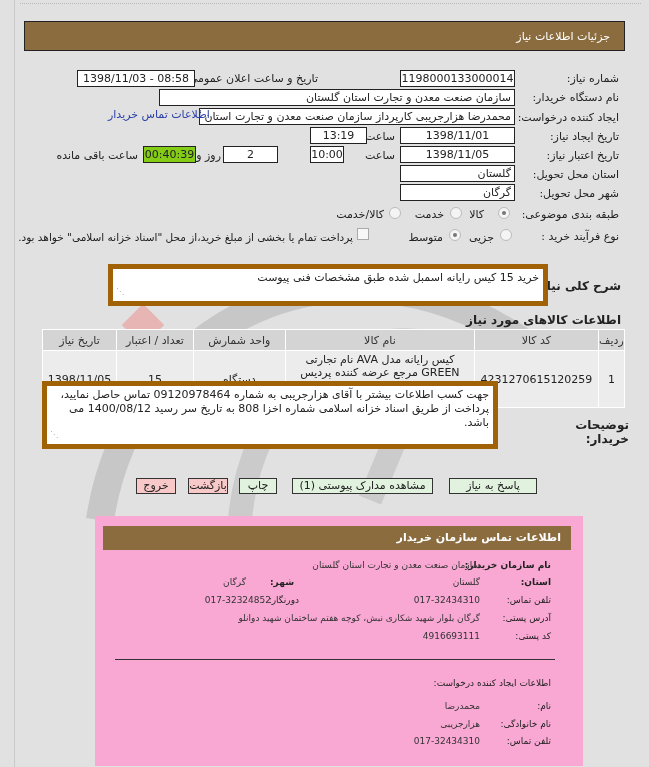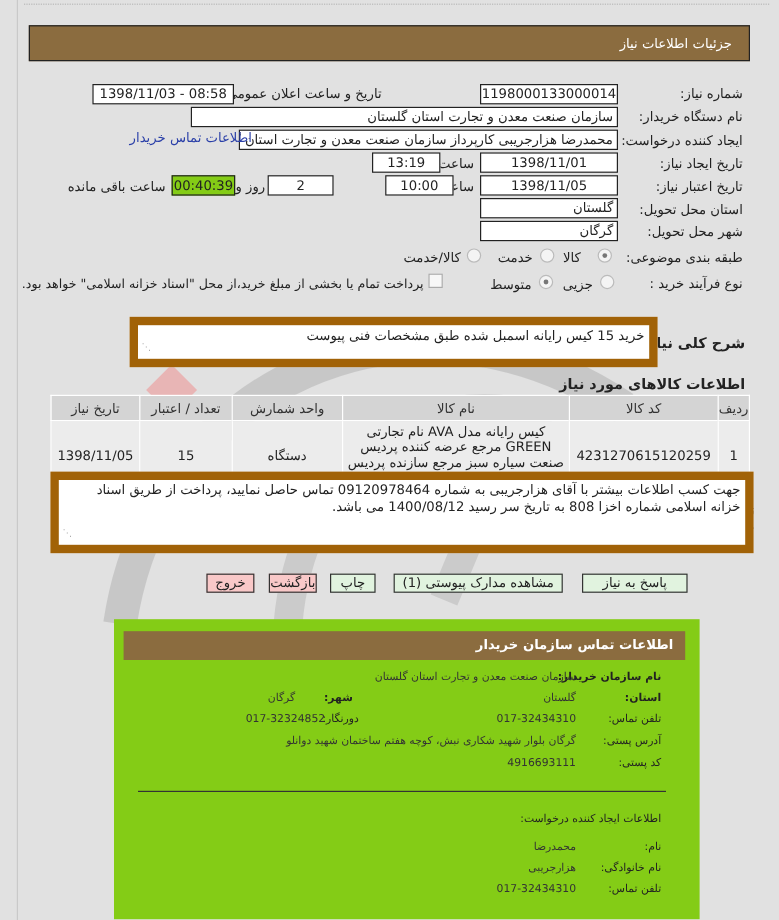--- a/index.html
+++ b/index.html
@@ -30,40 +30,40 @@
     position: absolute; width: 12px; height: 12px; border-radius: 50%;
     border: 1px solid #bbb; background: #f4f4f4;
   }
   .radio.on::after {
     content: ""; position: absolute; left: 3px; top: 3px; width: 4px; height: 4px; border-radius: 50%;
     background: #777;
   }
   .checkbox { position: absolute; width: 12px; height: 12px; border: 1px solid #aaa; background: #f7f7f7; }
   .bold { font-weight: bold; font-size: 12px; }
   .ta {
-    position: absolute; background: #fff; border: 7px solid #a16207; direction: rtl;
+    position: absolute; background: #fff; border: 5px solid #a16207; direction: rtl;
     padding: 2px 4px; font-size: 11px; line-height: 14px; overflow: hidden;
   }
   .grip { position: absolute; left: 3px; bottom: 2px; color: #aaa; font-size: 8px; }
   table.items { position: absolute; left: 42px; top: 329px; width: 583px; border-collapse: collapse; }
   table.items th {
     background: #d4d4d4; border: 1px solid #fff; height: 21px; font-weight: normal;
     font-size: 11px; color: #333; text-align: center; direction: rtl;
   }
   table.items td {
     background: #ececec; border: 1px solid #fff; font-size: 11px; text-align: center;
     direction: rtl; padding: 2px 4px; line-height: 13px;
   }
   .btn {
     position: absolute; height: 16px; border: 1px solid #333; font-size: 11px; line-height: 14px;
-    text-align: center; direction: rtl; white-space: nowrap; color: #222; margin-left: 36px;
+    text-align: center; direction: rtl; white-space: nowrap; color: #222;
   }
   .btn.green { background: #e1f3df; }
   .btn.pink { background: #f9c8c8; }
-  .panel { position: absolute; left: 95px; top: 516px; width: 488px; height: 250px; background: #84cc16; }
+  .panel { position: absolute; left: 95px; top: 516px; width: 488px; height: 250px; background: #f9a8d4; }
   .panel-head {
     position: absolute; left: 8px; top: 10px; width: 468px; height: 24px;
     background: #8b6c3f; color: #fff; font-weight: bold; font-size: 11px; direction: rtl;
   }
   .panel-head span { position: absolute; right: 10px; top: 5px; }
   .pl { position: absolute; direction: rtl; font-size: 9px; white-space: nowrap; color: #222; }
   .pl.b { font-weight: bold; }
   .pv { position: absolute; direction: rtl; font-size: 9px; white-space: nowrap; color: #333; }
   .hr { position: absolute; left: 20px; width: 440px; top: 143px; height: 1px; background: #333; }
   .wm { position: absolute; pointer-events: none; }
@@ -98,21 +98,21 @@
 <span class="link" style="left:108px;top:108px">اطلاعات تماس خریدار</span>
 
 <span class="label" style="right:30px;top:130px">تاریخ ایجاد نیاز:</span>
 <div class="box c" style="left:400px;top:127px;width:115px">1398/11/01</div>
 <span class="label" style="right:254px;top:130px">ساعت</span>
 <div class="box c" style="left:310px;top:127px;width:57px">13:19</div>
 
 <span class="label" style="right:30px;top:149px">تاریخ اعتبار نیاز:</span>
 <div class="box c" style="left:400px;top:146px;width:115px">1398/11/05</div>
 <span class="label" style="right:254px;top:149px">ساعت</span>
-<div class="box c" style="left:321px;top:146px;width:57px">10:00</div>
+<div class="box c" style="left:310px;top:146px;width:34px">10:00</div>
 <div class="box c" style="left:223px;top:146px;width:55px">2</div>
 <span class="label" style="right:428px;top:149px">روز و</span>
 <div class="box c yellow" style="left:143px;top:146px;width:53px">00:40:39</div>
 <span class="label" style="right:511px;top:149px">ساعت باقی مانده</span>
 
 <span class="label" style="right:30px;top:168px">استان محل تحویل:</span>
 <div class="box r" style="left:400px;top:165px;width:115px">گلستان</div>
 <span class="label" style="right:30px;top:187px">شهر محل تحویل:</span>
 <div class="box r" style="left:400px;top:184px;width:115px">گرگان</div>
 
@@ -157,21 +157,21 @@
       <td>4231270615120259</td>
       <td>کیس رایانه مدل AVA نام تجارتی GREEN مرجع عرضه کننده پردیس صنعت سیاره سبز مرجع سازنده پردیس صنعت سیاره سبز</td>
       <td>دستگاه</td>
       <td>15</td>
       <td>1398/11/05</td>
     </tr>
   </tbody>
 </table>
 
 <span class="label bold" style="right:20px;top:418px;width:50px;white-space:normal;line-height:14px">توضیحات خریدار:</span>
-<div class="ta" style="left:42px;top:393px;width:586px;height:68px">
+<div class="ta" style="left:42px;top:381px;width:456px;height:68px">
   <span>جهت کسب اطلاعات بیشتر با آقای هزارجریبی به شماره 09120978464 تماس حاصل نمایید، پرداخت از طریق اسناد خزانه اسلامی شماره اخزا 808 به تاریخ سر رسید 1400/08/12 می باشد.</span>
   <span class="grip">⋰</span>
 </div>
 
 <div class="btn green" style="left:449px;top:478px;width:88px">پاسخ به نیاز</div>
 <div class="btn green" style="left:292px;top:478px;width:141px">مشاهده مدارک پیوستی (1)</div>
 <div class="btn green" style="left:239px;top:478px;width:38px">چاپ</div>
 <div class="btn pink" style="left:188px;top:478px;width:40px">بازگشت</div>
 <div class="btn pink" style="left:136px;top:478px;width:40px">خروج</div>
 

